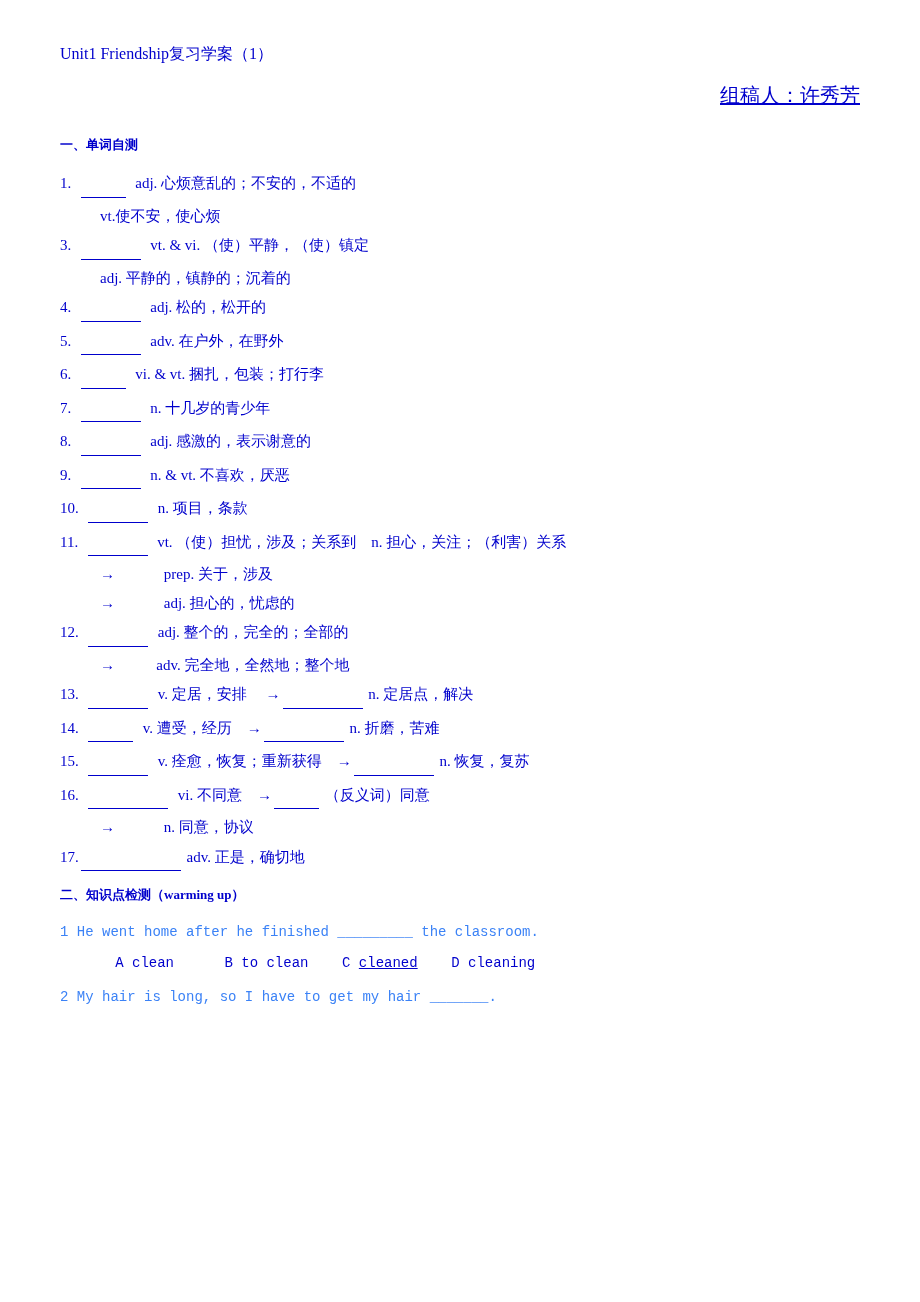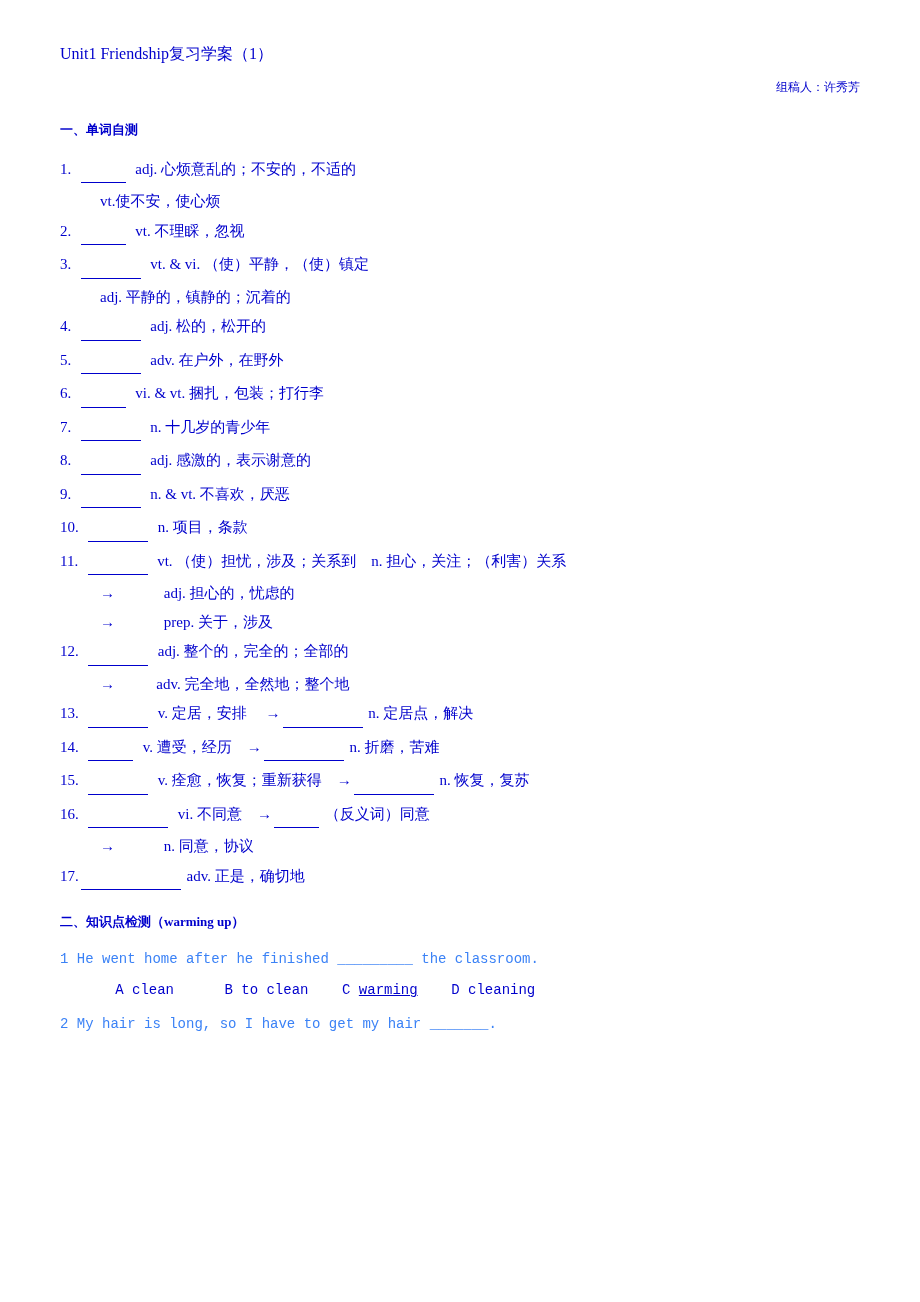--- a/index.html
+++ b/index.html
@@ -21,36 +21,37 @@
 
     .page-title {
       font-size: 16px;
       color: #0000cc;
       margin-bottom: 8px;
       font-family: "SimSun", serif;
     }
 
     .author-line {
       text-align: right;
-      font-size: 12px;
+      font-size: 20px;
       color: #0000cc;
       margin-bottom: 20px;
+      text-decoration: underline;
     }
 
     .section-heading {
       font-size: 13px;
       font-weight: bold;
       color: #0000cc;
       margin-bottom: 12px;
       margin-top: 10px;
     }
 
     .vocab-list {
       list-style: none;
-      margin-bottom: 20px;
+      margin-bottom: 12px;
     }
 
     .vocab-item {
       margin-bottom: 4px;
       color: #0000cc;
       font-size: 15px;
       line-height: 1.9;
     }
 
     .vocab-item .blank {
@@ -127,24 +128,20 @@
 <ul class="vocab-list">
 
   <li class="vocab-item">
     1. &nbsp;<span class="blank blank-sm">&nbsp;&nbsp;&nbsp;&nbsp;&nbsp;&nbsp;</span>&nbsp;
     adj.  心烦意乱的；不安的，不适的
   </li>
   <li class="sub-item">
     vt.使不安，使心烦
   </li>
 
-  <li class="vocab-item">
-    2. &nbsp;<span class="blank blank-sm">&nbsp;&nbsp;&nbsp;&nbsp;&nbsp;&nbsp;</span>&nbsp;
-    vt.  不理睬，忽视
-  </li>
 
   <li class="vocab-item">
     3. &nbsp;<span class="blank blank-md">&nbsp;&nbsp;&nbsp;&nbsp;&nbsp;&nbsp;&nbsp;&nbsp;</span>&nbsp;
     vt. &amp; vi.   （使）平静，（使）镇定
   </li>
   <li class="sub-item">
     adj.  平静的，镇静的；沉着的
   </li>
 
   <li class="vocab-item">
@@ -181,25 +178,25 @@
     10. &nbsp;<span class="blank blank-md">&nbsp;&nbsp;&nbsp;&nbsp;&nbsp;&nbsp;&nbsp;&nbsp;</span>&nbsp;
     n.   项目，条款
   </li>
 
   <li class="vocab-item">
     11. &nbsp;<span class="blank blank-md">&nbsp;&nbsp;&nbsp;&nbsp;&nbsp;&nbsp;&nbsp;&nbsp;</span>&nbsp;
     vt.  （使）担忧，涉及；关系到 &nbsp;&nbsp; n.  担心，关注；（利害）关系
   </li>
   <li class="sub-item">
     →<span class="blank blank-lg">&nbsp;&nbsp;&nbsp;&nbsp;&nbsp;&nbsp;&nbsp;&nbsp;&nbsp;&nbsp;&nbsp;&nbsp;</span>
+    prep.  关于，涉及
+  </li>
+  <li class="sub-item">
+    →<span class="blank blank-lg">&nbsp;&nbsp;&nbsp;&nbsp;&nbsp;&nbsp;&nbsp;&nbsp;&nbsp;&nbsp;&nbsp;&nbsp;</span>
     adj.  担心的，忧虑的
-  </li>
-  <li class="sub-item">
-    →<span class="blank blank-lg">&nbsp;&nbsp;&nbsp;&nbsp;&nbsp;&nbsp;&nbsp;&nbsp;&nbsp;&nbsp;&nbsp;&nbsp;</span>
-    prep.  关于，涉及
   </li>
 
   <li class="vocab-item">
     12. &nbsp;<span class="blank blank-md">&nbsp;&nbsp;&nbsp;&nbsp;&nbsp;&nbsp;&nbsp;&nbsp;</span>&nbsp;
     adj.  整个的，完全的；全部的
   </li>
   <li class="sub-item">
     →<span class="blank blank-lg">&nbsp;&nbsp;&nbsp;&nbsp;&nbsp;&nbsp;&nbsp;&nbsp;&nbsp;&nbsp;</span>
     adv.  完全地，全然地；整个地
   </li>
@@ -239,19 +236,19 @@
 
 </ul>
 
 <div class="section2">
   <div class="section-heading">二、知识点检测（warming up）</div>
 
   <div class="exercise-item">
     1 He went home after he finished _________ the classroom.
   </div>
   <div class="options-line">
-    &nbsp;&nbsp;&nbsp;A clean &nbsp;&nbsp;&nbsp;&nbsp; B to clean &nbsp;&nbsp; C <span class="highlight-answer">warming</span> &nbsp;&nbsp; D cleaning
+    &nbsp;&nbsp;&nbsp;A clean &nbsp;&nbsp;&nbsp;&nbsp; B to clean &nbsp;&nbsp; C <span class="highlight-answer">cleaned</span> &nbsp;&nbsp; D cleaning
   </div>
 
   <div class="exercise-item">
     2 My hair is long, so I have to get my hair _______.
   </div>
 </div>
 
 </body></html>

